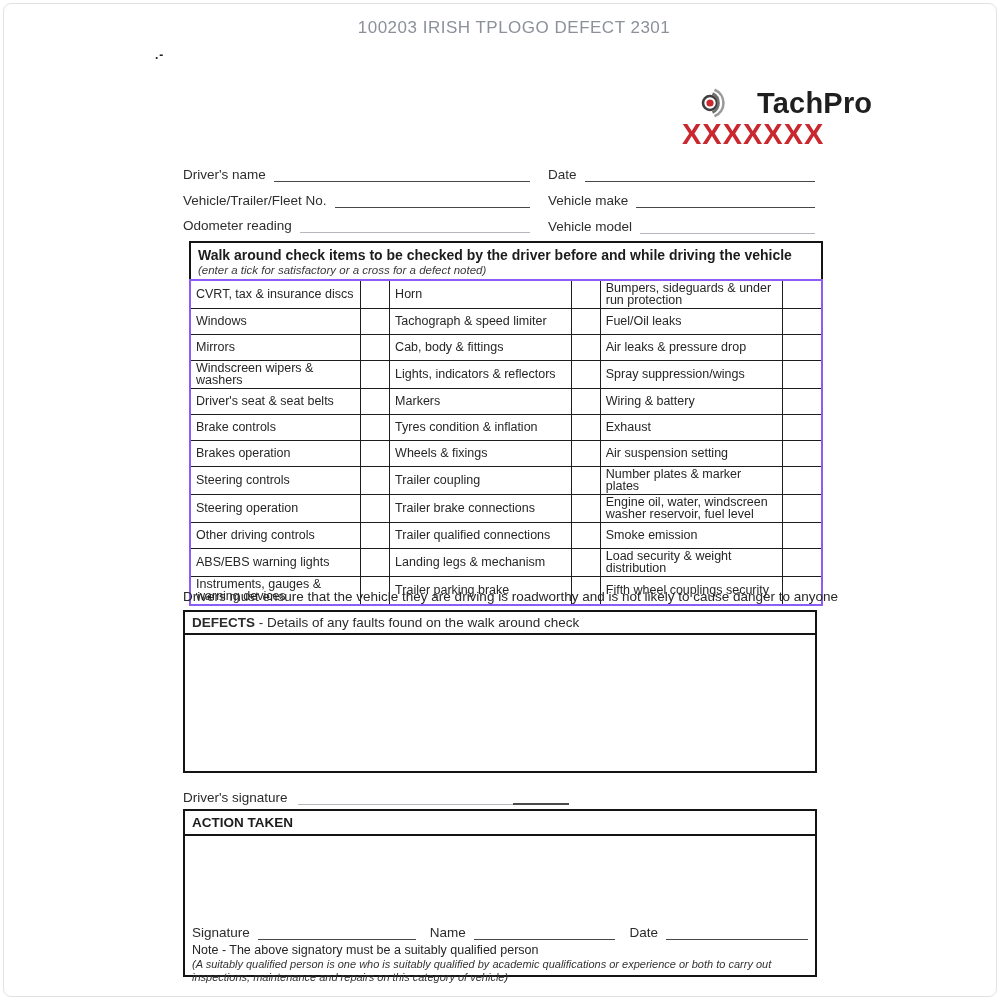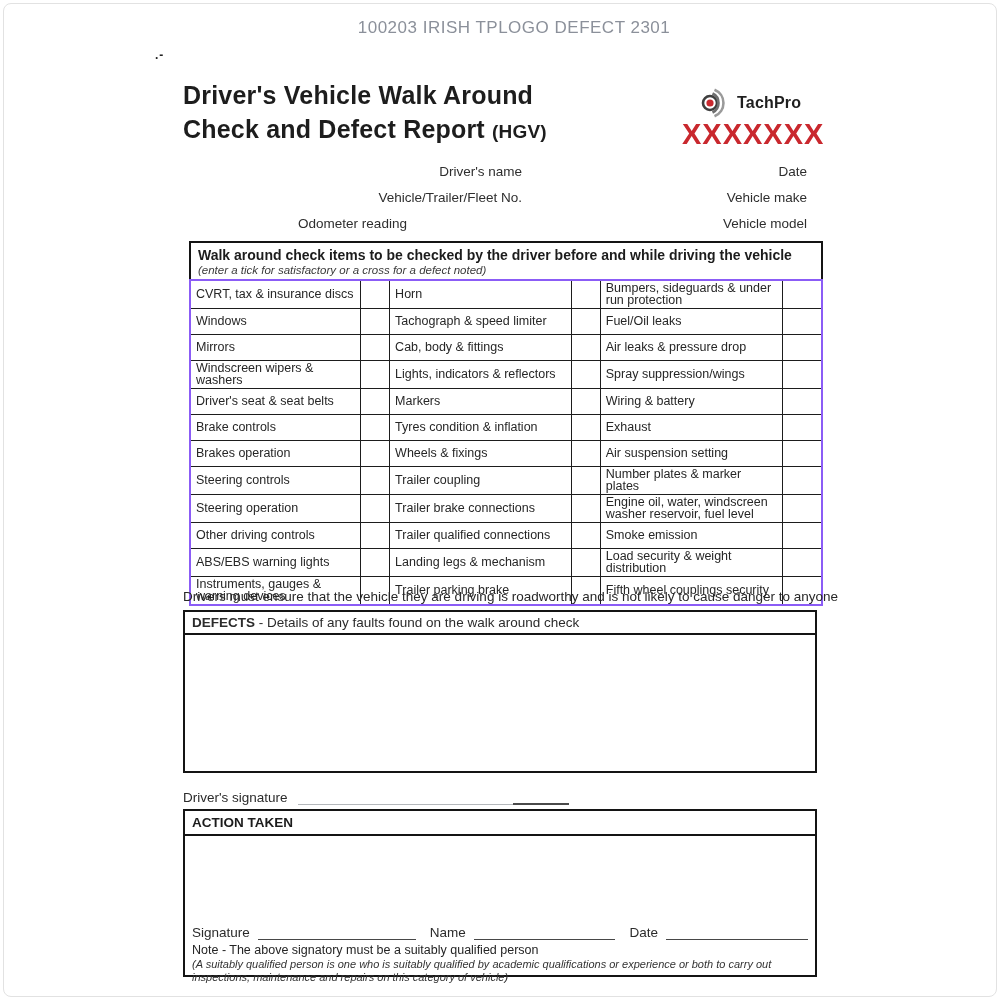--- a/index.html
+++ b/index.html
@@ -8,24 +8,24 @@
     font-family:"Liberation Sans","DejaVu Sans",sans-serif;color:#2b2b2b;overflow:hidden;
   }
   .page-frame{position:absolute;inset:3px;border:1px solid #e2e2e2;border-radius:8px;pointer-events:none;}
   .code-header{position:absolute;top:18px;left:14px;width:1000px;text-align:center;
     font-size:17px;letter-spacing:.5px;color:#8b909a;}
   .corner-mark{position:absolute;top:48px;left:155px;font-size:12px;font-weight:bold;color:#222;letter-spacing:1px;}
   .title{position:absolute;top:78px;left:183px;font-weight:bold;color:#1d1d1d;
     font-size:25px;line-height:34px;letter-spacing:.2px;}
   .title .hgv{font-size:19px;}
   .brand{position:absolute;top:86px;left:698px;display:flex;align-items:center;gap:5px;}
-  .brand-name{font-weight:bold;font-size:16px;color:#1f1f1f;letter-spacing:.2px;}
+  .brand-name{font-weight:bold;font-size:29px;color:#1f1f1f;letter-spacing:.2px;margin-left:20px;}
   .serial{position:absolute;top:118px;left:682px;font-weight:bold;font-size:29px;
     letter-spacing:1px;color:#c9282e;}
-  .field{position:absolute;display:flex;align-items:flex-end;height:18px;font-size:13.5px;color:#2e2e2e;flex-direction:column;}
+  .field{position:absolute;display:flex;align-items:flex-end;height:18px;font-size:13.5px;color:#2e2e2e;}
   .field .lbl{white-space:nowrap;padding-right:8px;}
   .line{flex:1;border-bottom:1.6px solid #474747;height:14px;}
   .line.light{border-bottom-color:#b4b7bb;}
   
   .check-wrap{position:absolute;top:241px;left:189px;width:634px;}
   .check-head{border:2px solid #141414;border-bottom:none;padding:4px 7px 3px 7px;}
   .check-head .h1{font-weight:bold;font-size:14px;color:#1c1c1c;}
   .check-head .h2{font-style:italic;font-size:11.5px;color:#3a3a3a;margin-top:1px;}
   table.check{border-collapse:collapse;width:634px;table-layout:fixed;border:2px solid #8b5cf6;}
   table.check td{border:1px solid #1d1d1d;font-size:12.5px;line-height:11.5px;
@@ -52,24 +52,20 @@
 </style>
 </head>
 <body>
 
 <div class="page">
   <div class="page-frame"></div>
 
   <div class="code-header">100203 IRISH TPLOGO DEFECT 2301</div>
   <div class="corner-mark">.-</div>
 
-  <div class="title">
-    <span>Driver's Vehicle Walk Around</span><br>
-    <span>Check and Defect Report </span><span class="hgv">(HGV)</span>
-  </div>
 
   <div class="brand">
     <svg class="swirl" width="34" height="34" viewBox="0 0 34 34">
       <circle cx="12" cy="17" r="3.6" fill="#c9282e"></circle>
       <circle cx="12" cy="17" r="7" fill="none" stroke="#3f3f3f" stroke-width="2.6"></circle>
       <path d="M 14.5 7.5 A 10.5 10.5 0 0 1 14.5 26.5" fill="none" stroke="#6e6e6e" stroke-width="2.6"></path>
       <path d="M 16.5 3.8 A 14.2 14.2 0 0 1 16.5 30.2" fill="none" stroke="#9a9a9a" stroke-width="2.6"></path>
     </svg>
     <span class="brand-name">TachPro</span>
   </div>

